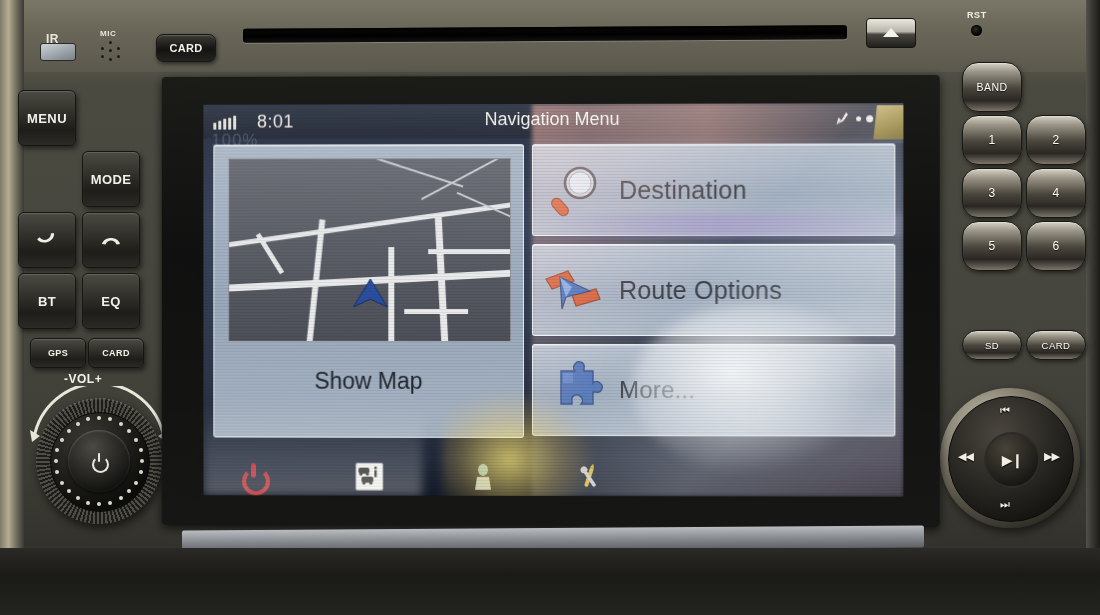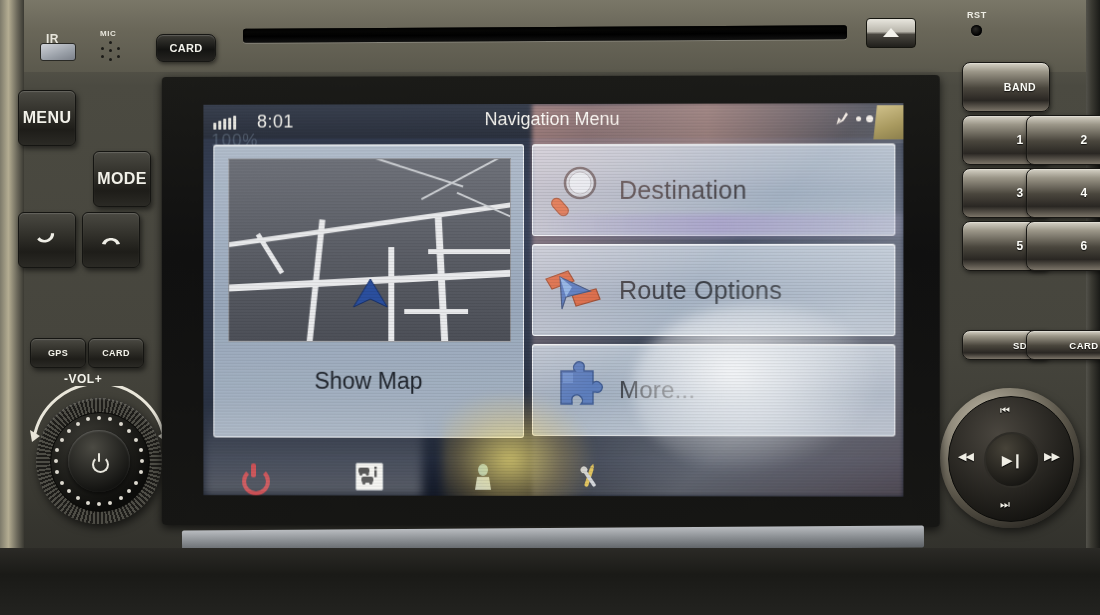--- a/index.html
+++ b/index.html
@@ -48,21 +48,21 @@
 
   .rst-label{position:absolute;left:967px;top:10px;color:#efeee6;font-size:9px;font-weight:bold;letter-spacing:.6px;}
   .rst-hole{position:absolute;left:971px;top:25px;width:11px;height:11px;border-radius:50%;
      background:radial-gradient(circle at 40% 35%,#2a2926,#000 70%);box-shadow:inset 0 1px 2px #000,0 1px 0 rgba(255,255,255,.15);}
 
   
   .btn-pad{position:absolute;border-radius:6px;
      background:linear-gradient(180deg,#4a4942 0%,#33322c 38%,#1e1d19 72%,#2b2a25 100%);
      box-shadow:inset 0 1px 1px rgba(255,255,255,.16), 2px 3px 5px rgba(0,0,0,.5);
      border:1px solid #151512;
-     color:#f2f1e9;font-size:16px;font-weight:bold;letter-spacing:.4px;
+     color:#f2f1e9;font-size:13px;font-weight:bold;letter-spacing:.4px;
      display:flex;align-items:center;justify-content:center;text-align:center;}
   .btn-pad.small{font-size:9.5px;}
   .lcluster{position:absolute;left:18px;top:90px;width:122px;height:245px;}
 
   .lrow{position:absolute;left:0;width:122px;height:56px;}
   .lbtn{position:absolute;width:56px;height:54px;}
 
   .gpscard{position:absolute;left:30px;top:338px;width:112px;height:28px;}
   .gpscard .btn-pad{height:28px;width:54px;font-size:9px;}
 
@@ -83,27 +83,27 @@
      background:radial-gradient(circle at 40% 28%,#4b4a43,#131311 75%);
      box-shadow:inset 0 1px 2px rgba(255,255,255,.22), 0 2px 4px rgba(0,0,0,.6);
      display:flex;align-items:center;justify-content:center;}
   .pwr-glyph{width:16px;height:16px;position:relative;}
   .pwr-glyph::before{content:"";position:absolute;left:1px;top:3px;width:13px;height:13px;border-radius:50%;
      border:2px solid #e9e7de;border-top-color:transparent;}
   .pwr-glyph::after{content:"";position:absolute;left:6.5px;top:0px;width:2px;height:9px;background:#e9e7de;border-radius:1px;}
 
   
   .rcluster{position:absolute;left:962px;top:62px;width:124px;height:262px;}
-  .rbtn{position:absolute;width:58px;height:48px;border-radius:8px;
+  .rbtn{position:absolute;width:58px;height:48px;border-radius:16px;
      background:linear-gradient(180deg,#d6d2c6 0%,#9b9688 18%,#4a463d 52%,#2a2723 78%,#7b7468 100%);
      box-shadow:inset 0 1px 1px rgba(255,255,255,.3), 1px 2px 4px rgba(0,0,0,.5);
      border:1px solid #181714;
-     color:#fdfdf8;font-size:12px;font-weight:bold;letter-spacing:.5px;
+     color:#fdfdf8;font-size:12px;font-weight:normal;letter-spacing:.5px;
      display:flex;align-items:center;justify-content:center;
-     text-shadow:0 1px 1px rgba(0,0,0,.7);padding-left:28px;}
+     text-shadow:0 1px 1px rgba(0,0,0,.7);}
   .rbtn.lbl{font-size:10.5px;}
   .sdcard{position:absolute;left:962px;top:330px;width:124px;height:28px;}
   .sdcard .rbtn{height:28px;font-size:9.5px;}
 
   .dpad-wrap{position:absolute;left:940px;top:388px;width:142px;height:142px;}
   .dpad-outer{position:absolute;left:0;top:0;width:140px;height:140px;border-radius:50%;
      background:radial-gradient(circle at 35% 28%,#c9c2b0,#5b564a 55%,#23211d 85%);
      box-shadow:2px 4px 8px rgba(0,0,0,.55);}
   .dpad-inner{position:absolute;left:8px;top:8px;width:124px;height:124px;border-radius:50%;
      background:radial-gradient(circle at 40% 30%,#4a463f,#151411 78%);
@@ -245,33 +245,37 @@
   </div>
 
   <div class="rst-label">RST</div>
   <div class="rst-hole"></div>
 
   <div class="lcluster">
     <div class="lrow" style="top:0">
       <div class="btn-pad lbtn" style="left:0">MENU</div>
     </div>
     <div class="lrow" style="top:61px">
-      <div class="btn-pad lbtn" style="left:75px">MODE</div>
+      <div class="btn-pad lbtn" style="left:64px">MODE</div>
     </div>
     <div class="lrow" style="top:122px">
       <div class="btn-pad lbtn" style="left:0">
         <svg width="22" height="14" viewBox="0 0 22 14">
           <path d="M2 11 C4 3 18 3 20 11 L17 12 C15 6 7 6 5 12 Z" fill="#efeee6" transform="rotate(160 11 7)"></path>
         </svg>
       </div>
       <div class="btn-pad lbtn" style="left:64px">
         <svg width="22" height="12" viewBox="0 0 22 12">
           <path d="M2 10 C4 2 18 2 20 10 L16.5 10.6 C14.5 5 7.5 5 5.5 10.6 Z" fill="#efeee6"></path>
         </svg>
       </div>
+    </div>
+    <div class="lrow" style="top:183px">
+      <div class="btn-pad lbtn" style="left:0">BT</div>
+      <div class="btn-pad lbtn" style="left:64px">EQ</div>
     </div>
   </div>
 
   <div class="gpscard">
     <div class="btn-pad small" style="position:absolute;left:0;top:0;">GPS</div>
     <div class="btn-pad small" style="position:absolute;left:58px;top:0;">CARD</div>
   </div>
 
   <div class="vol-label">-VOL+</div>
   <div class="vol-knob-wrap">

